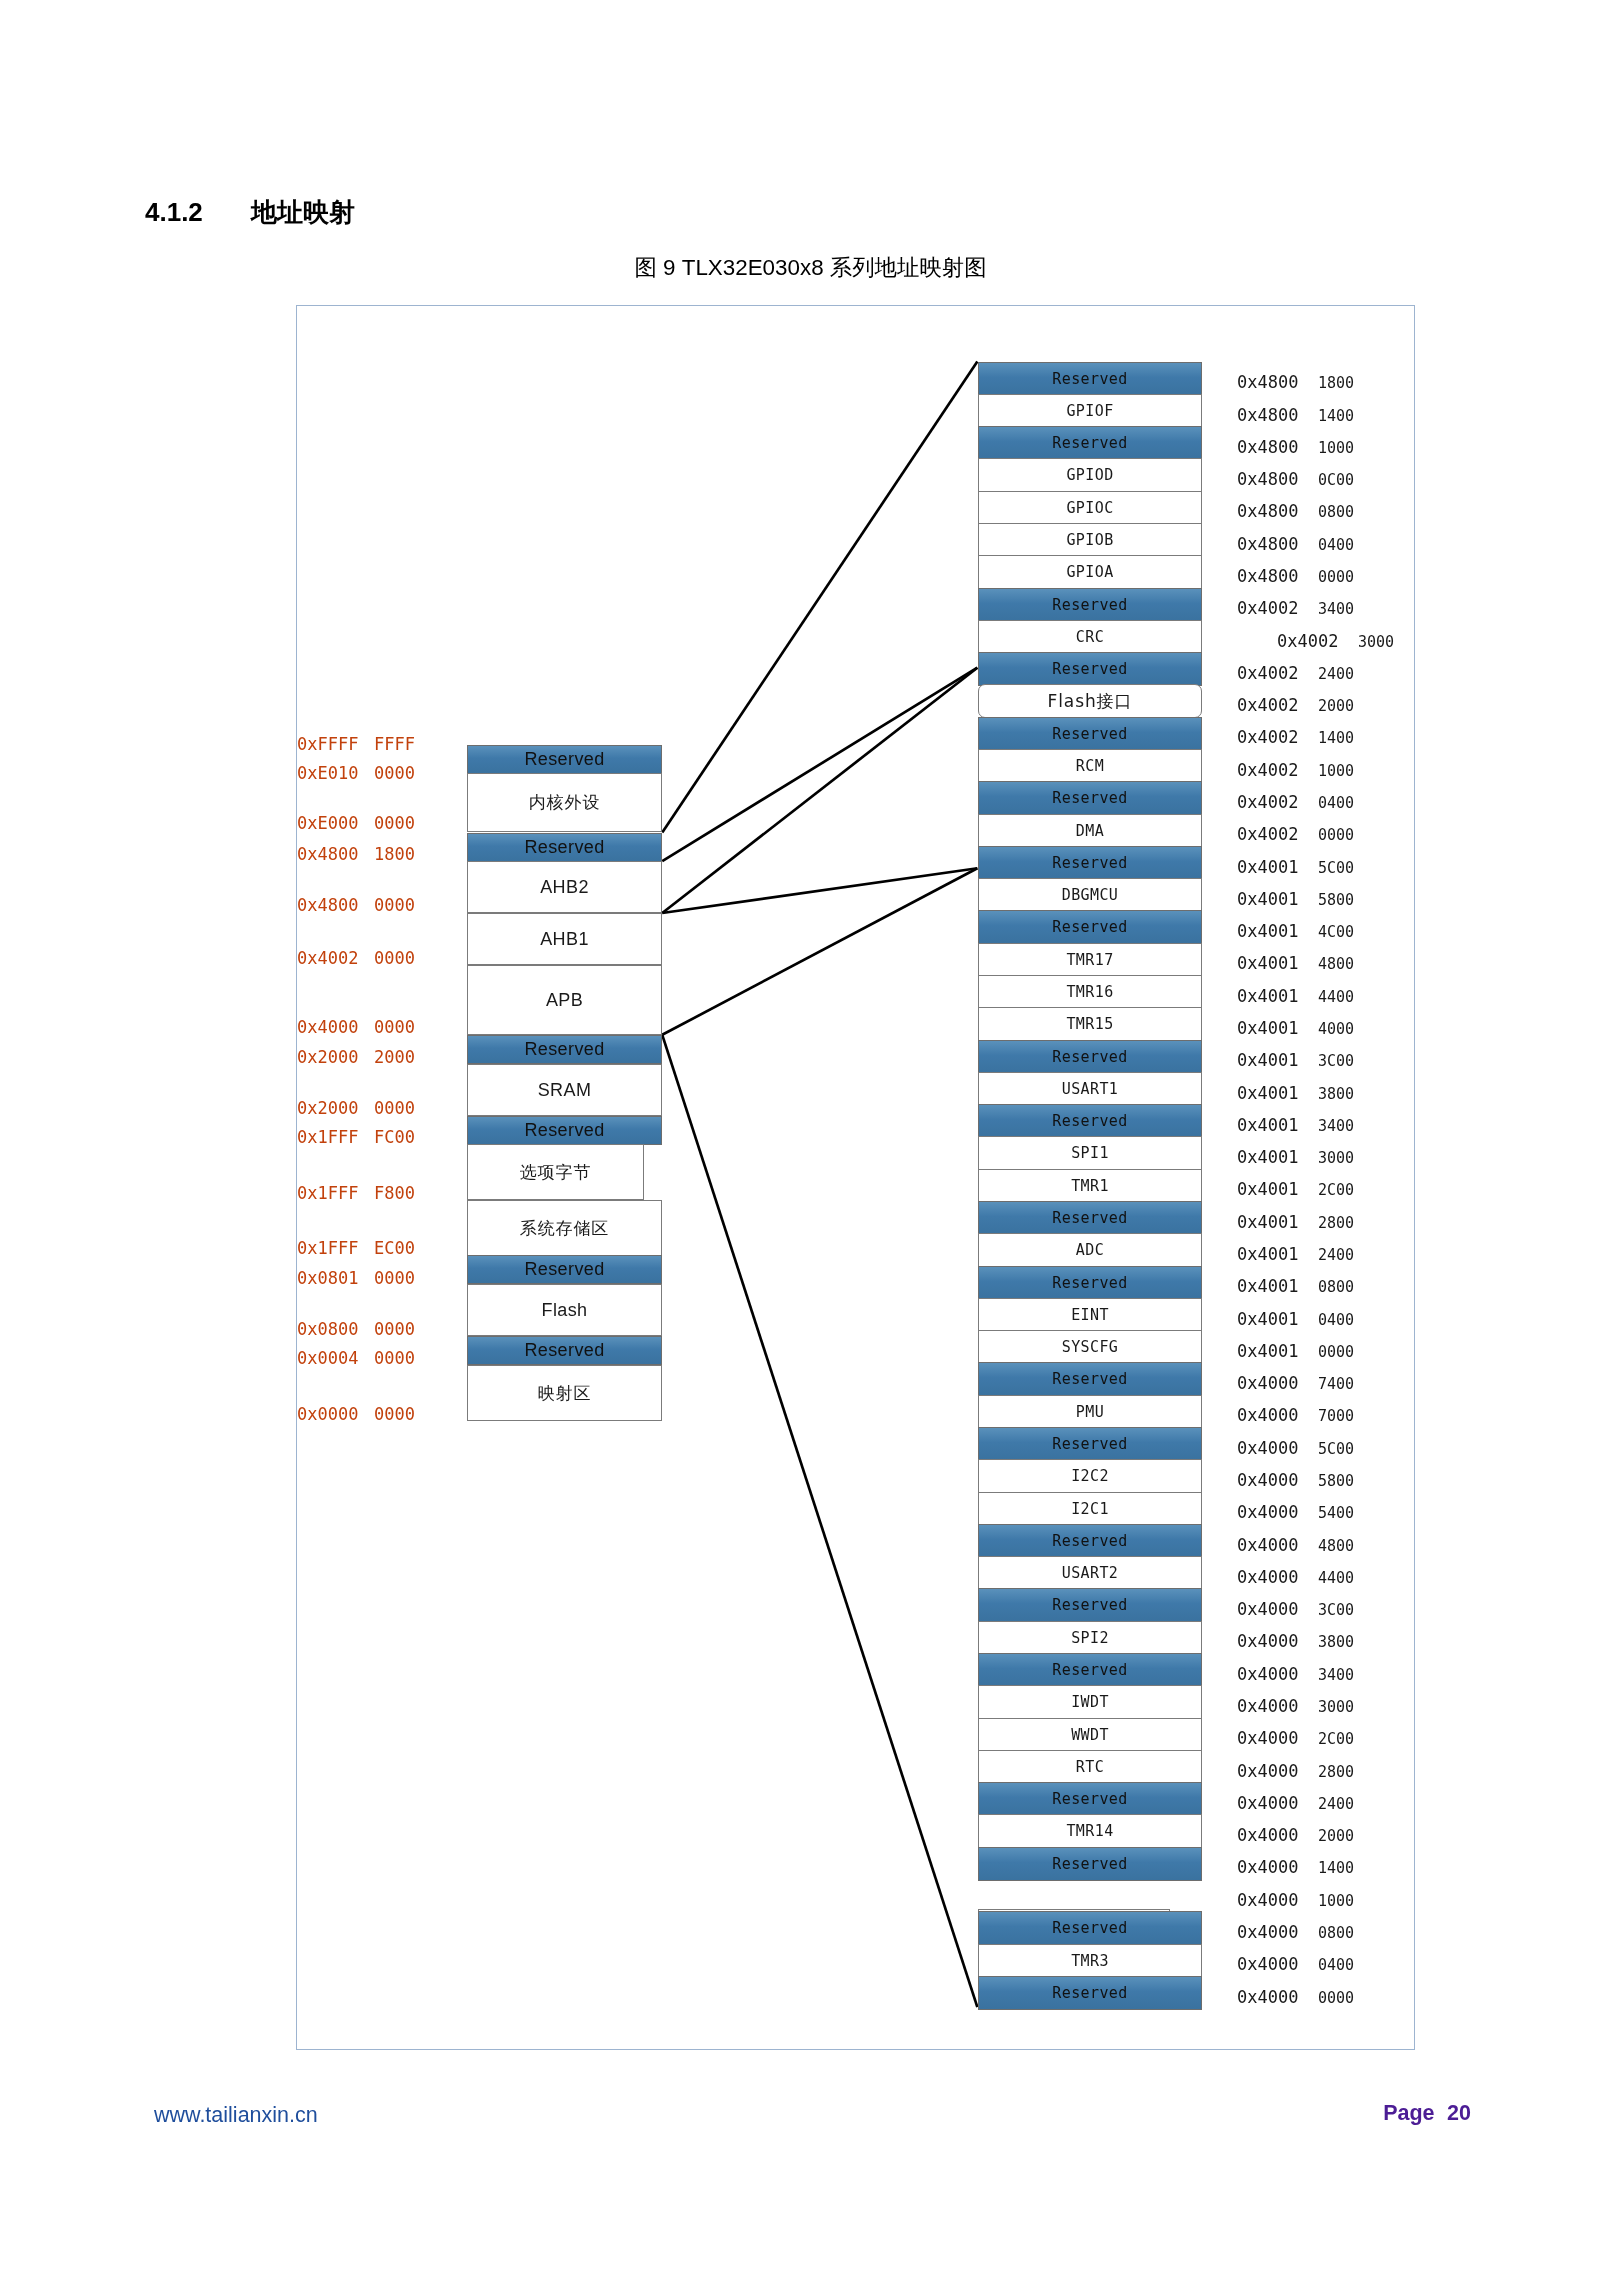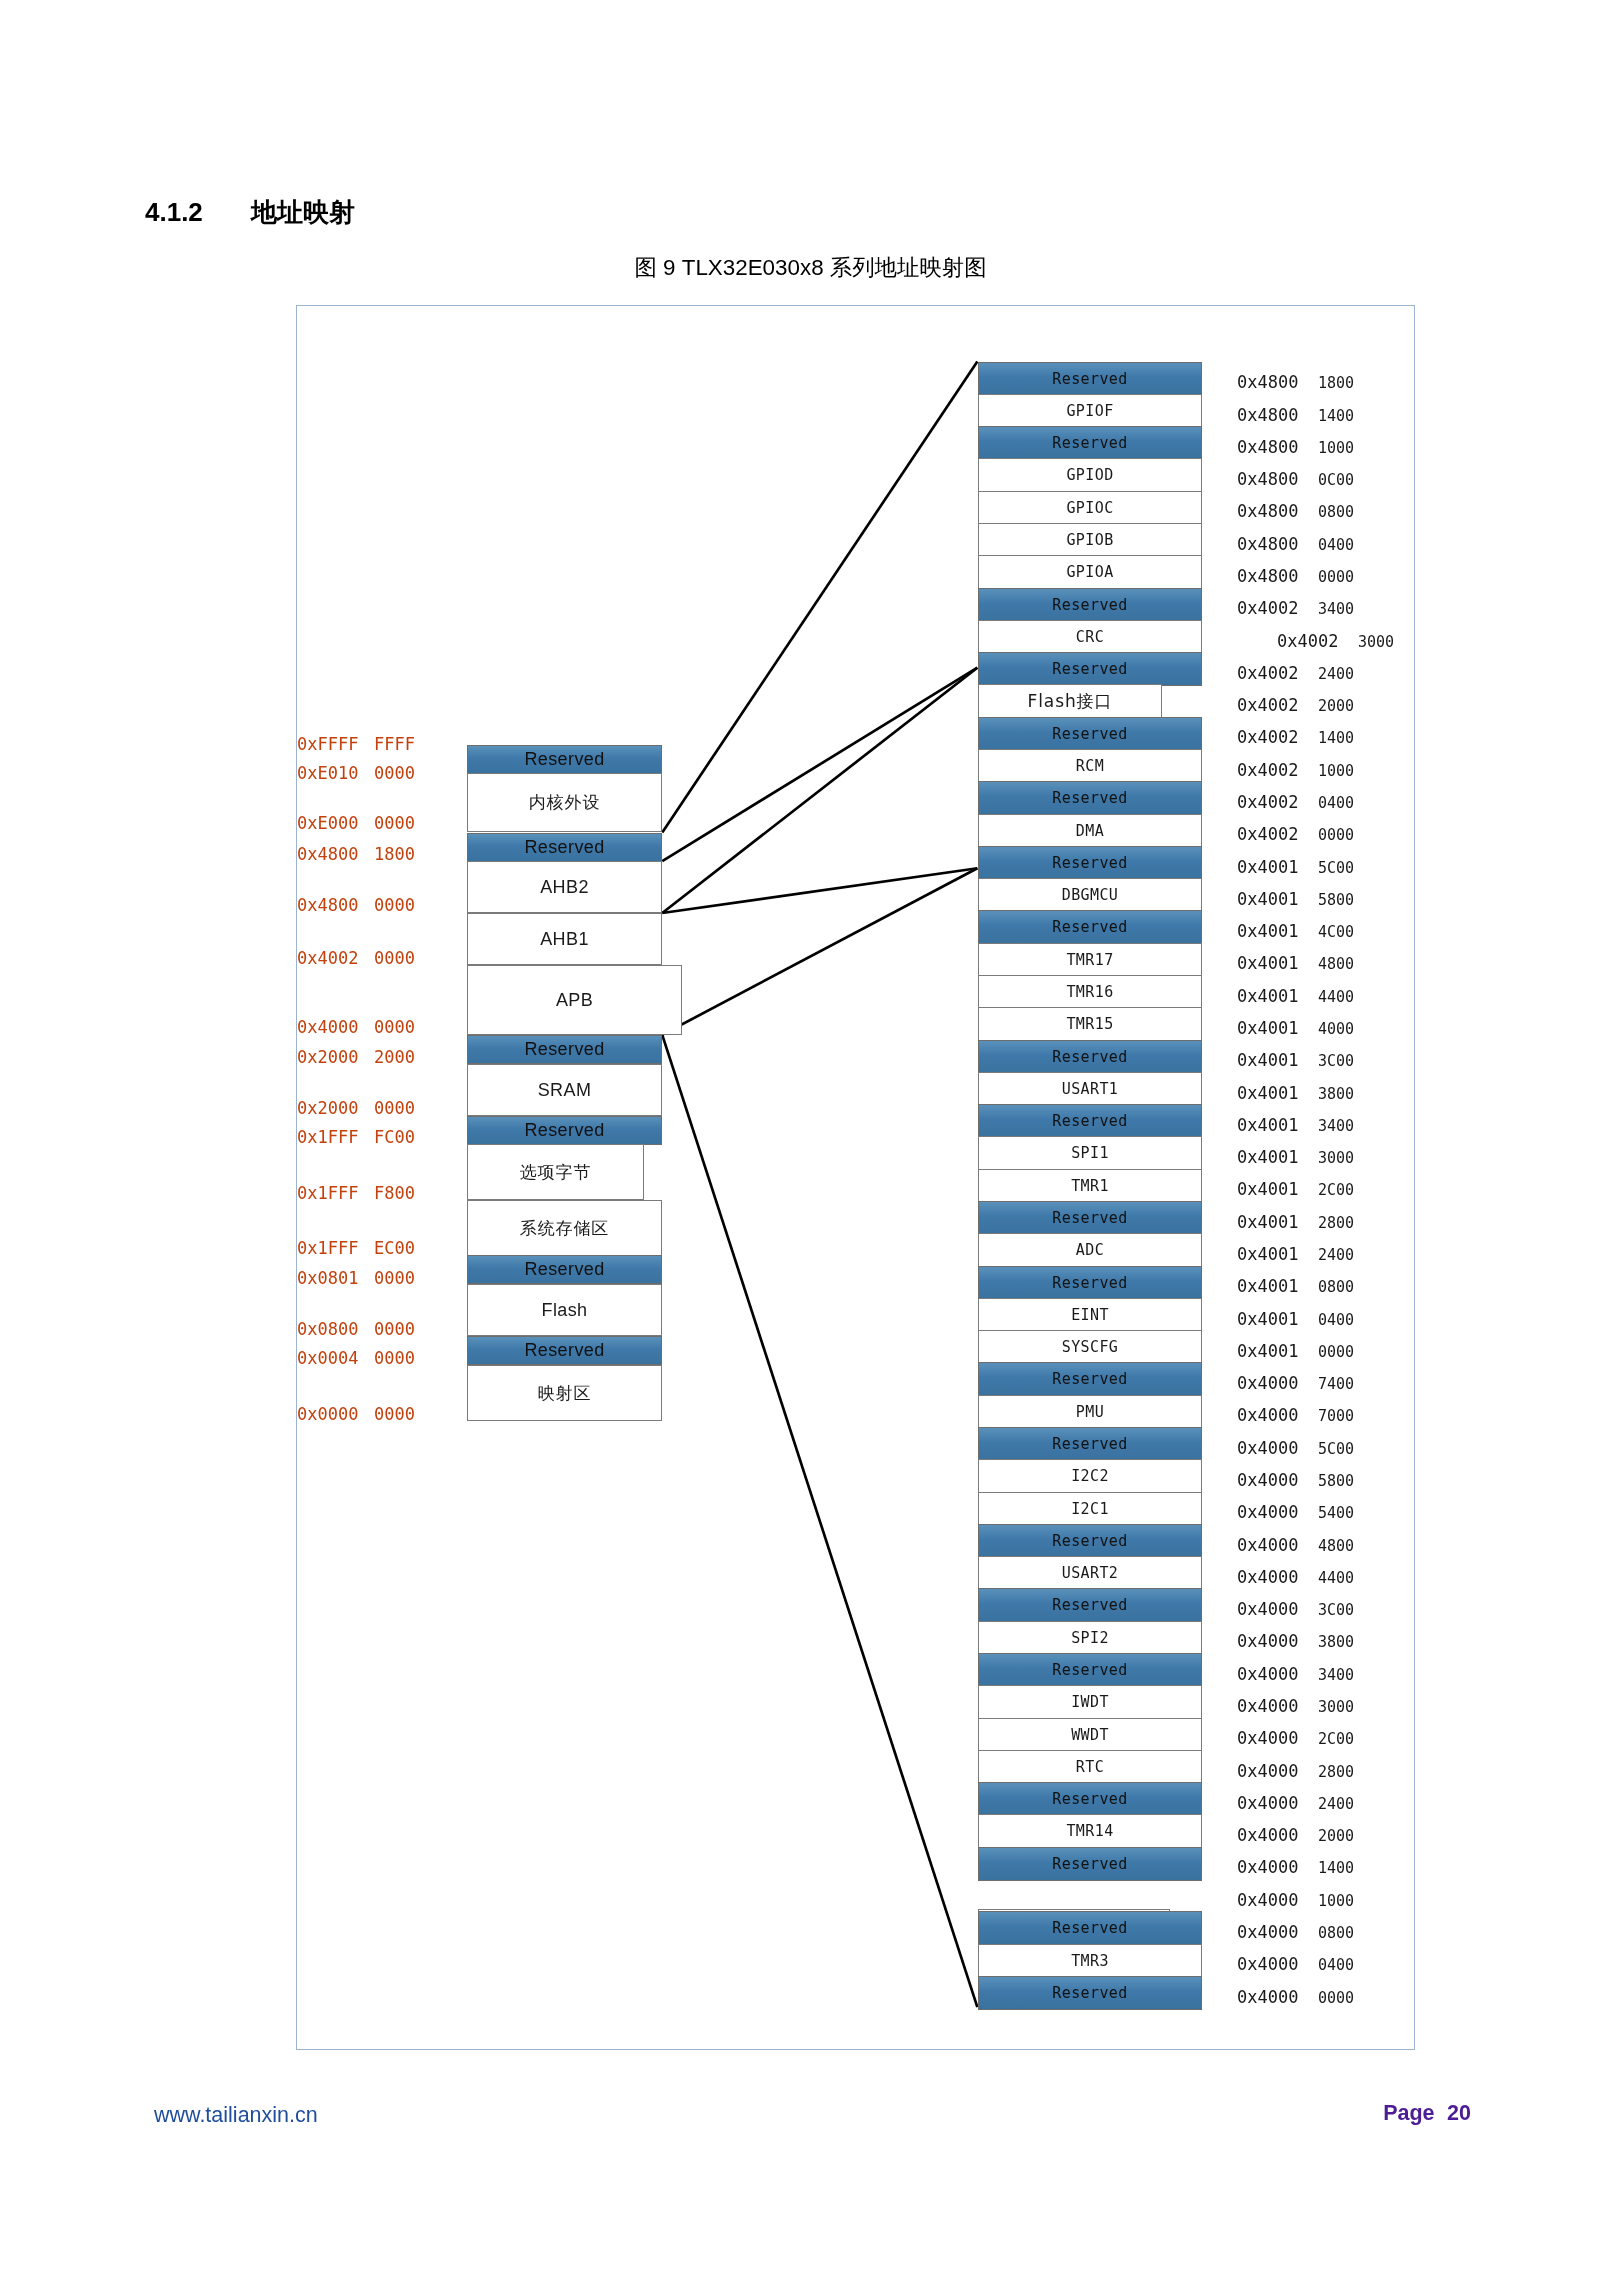--- a/index.html
+++ b/index.html
@@ -158,21 +158,21 @@
     <line x1="408" y1="814" x2="760" y2="628" stroke="#000000" stroke-width="3"></line>
     <line x1="408" y1="814" x2="760" y2="1900" stroke="#000000" stroke-width="3"></line>
   </svg>
 
   <div class="mem-block" id="overview-map">
       <div class="mem-row reserved big" style="left: 170px; top: 439px; width: 195px; height: 29px;">Reserved</div>
       <div class="mem-row cjk" style="left: 170px; top: 467px; width: 195px; height: 59px;">内核外设</div>
       <div class="mem-row reserved big" style="left: 170px; top: 527px; width: 195px; height: 29px;">Reserved</div>
       <div class="mem-row big" style="left: 170px; top: 555px; width: 195px; height: 52px;">AHB2</div>
       <div class="mem-row big" style="left: 170px; top: 607px; width: 195px; height: 52px;">AHB1</div>
-      <div class="mem-row big" style="left: 170px; top: 659px; width: 215px; height: 70px;">APB</div>
+      <div class="mem-row big" style="left: 170px; top: 659px; width: 195px; height: 70px;">APB</div>
       <div class="mem-row reserved big" style="left: 170px; top: 729px; width: 195px; height: 29px;">Reserved</div>
       <div class="mem-row big" style="left: 170px; top: 758px; width: 195px; height: 52px;">SRAM</div>
       <div class="mem-row reserved big" style="left: 170px; top: 810px; width: 195px; height: 29px;">Reserved</div>
       <div class="mem-row cjk" style="left: 170px; top: 838px; width: 177px; height: 56px;">选项字节</div>
       <div class="mem-row cjk" style="left: 170px; top: 894px; width: 195px; height: 56px;">系统存储区</div>
       <div class="mem-row reserved big" style="left: 170px; top: 949px; width: 195px; height: 29px;">Reserved</div>
       <div class="mem-row big" style="left: 170px; top: 978px; width: 195px; height: 52px;">Flash</div>
       <div class="mem-row reserved big" style="left: 170px; top: 1030px; width: 195px; height: 29px;">Reserved</div>
       <div class="mem-row cjk" style="left: 170px; top: 1059px; width: 195px; height: 56px;">映射区</div>
     </div>
@@ -199,21 +199,21 @@
       <div class="mem-row reserved" style="left: 681px; top: 56px; width: 224px; height: 34px;">Reserved</div>
       <div class="mem-row" style="left: 681px; top: 88px; width: 224px; height: 34px;">GPIOF</div>
       <div class="mem-row reserved" style="left: 681px; top: 120px; width: 224px; height: 34px;">Reserved</div>
       <div class="mem-row" style="left: 681px; top: 152px; width: 224px; height: 34px;">GPIOD</div>
       <div class="mem-row" style="left: 681px; top: 185px; width: 224px; height: 34px;">GPIOC</div>
       <div class="mem-row" style="left: 681px; top: 217px; width: 224px; height: 34px;">GPIOB</div>
       <div class="mem-row" style="left: 681px; top: 249px; width: 224px; height: 34px;">GPIOA</div>
       <div class="mem-row reserved" style="left: 681px; top: 282px; width: 224px; height: 34px;">Reserved</div>
       <div class="mem-row" style="left: 681px; top: 314px; width: 224px; height: 34px;">CRC</div>
       <div class="mem-row reserved" style="left: 681px; top: 346px; width: 224px; height: 34px;">Reserved</div>
-      <div class="mem-row cjk" style="left: 681px; top: 378px; width: 184px; height: 34px;">Flash接口</div>
+      <div class="mem-row cjk" style="left: 681px; top: 378px; width: 224px; height: 34px; border-radius: 7px;">Flash接口</div>
       <div class="mem-row reserved" style="left: 681px; top: 411px; width: 224px; height: 34px;">Reserved</div>
       <div class="mem-row" style="left: 681px; top: 443px; width: 224px; height: 34px;">RCM</div>
       <div class="mem-row reserved" style="left: 681px; top: 475px; width: 224px; height: 34px;">Reserved</div>
       <div class="mem-row" style="left: 681px; top: 508px; width: 224px; height: 34px;">DMA</div>
       <div class="mem-row reserved" style="left: 681px; top: 540px; width: 224px; height: 34px;">Reserved</div>
       <div class="mem-row" style="left: 681px; top: 572px; width: 224px; height: 34px;">DBGMCU</div>
       <div class="mem-row reserved" style="left: 681px; top: 604px; width: 224px; height: 34px;">Reserved</div>
       <div class="mem-row" style="left: 681px; top: 637px; width: 224px; height: 34px;">TMR17</div>
       <div class="mem-row" style="left: 681px; top: 669px; width: 224px; height: 34px;">TMR16</div>
       <div class="mem-row" style="left: 681px; top: 701px; width: 224px; height: 34px;">TMR15</div>

